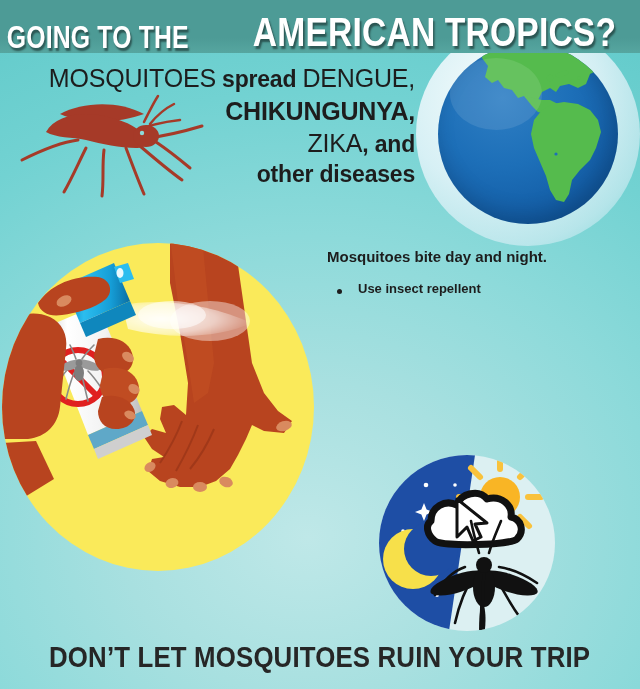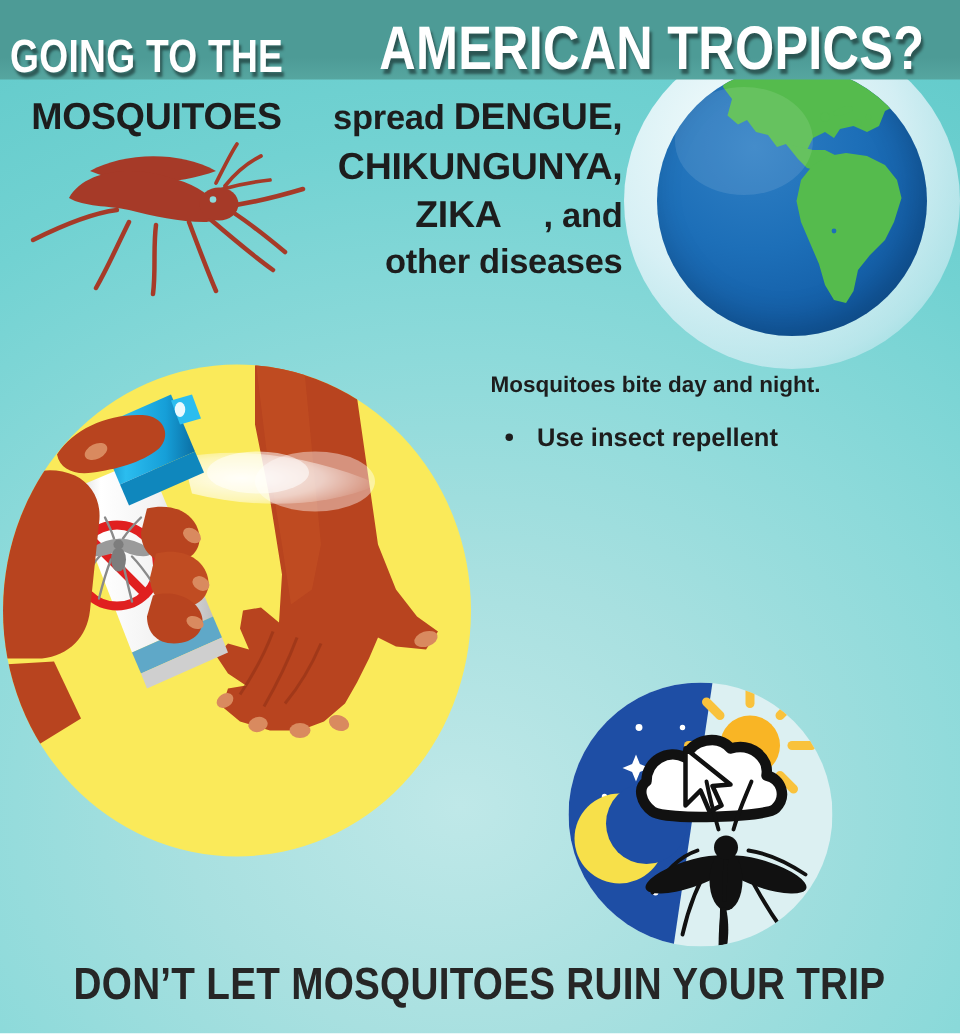--- a/index.html
+++ b/index.html
@@ -107,22 +107,22 @@
     width: 405px;
     z-index: 8;
     color: #1d1d1d;
     font-size: 25px;
     font-weight: bold;
     line-height: 1.30;
     text-align: right;
     letter-spacing: -0.2px;
   }
   .headline .ln { display:block; white-space: nowrap; }
-  .hl-strong { font-weight: bold; }
-  .hl-normal { font-weight: bold; font-size: 23px; margin-left: 28px; }
+  .hl-strong { font-weight: normal; }
+  .hl-normal { font-weight: bold; font-size: 23px; }
 
   
   .spray-circle {
     position: absolute;
     left: 2px; top: 243px;
     width: 312px; height: 328px;
     border-radius: 50%;
     background: #faea5a;
     overflow: hidden;
     z-index: 6;
@@ -142,21 +142,21 @@
     font-weight: bold;
     line-height: 1.32;
     margin: 0 0 14px 0;
   }
   .instr-lead span { display:block; white-space: nowrap; }
   .bullet-list { margin:0; padding:0; list-style:none; }
   .bullet-list li {
     position: relative;
     padding-left: 31px;
     margin-bottom: 13px;
-    font-size: 17px;
+    font-size: 13px;
     font-weight: bold;
     line-height: 1.28;
     color: #1d1d1d;
   }
   .bullet-list li .dot {
     position: absolute;
     left: 10px; top: 8px;
     width: 5px; height: 5px;
     border-radius: 50%;
     background: #1d1d1d;

